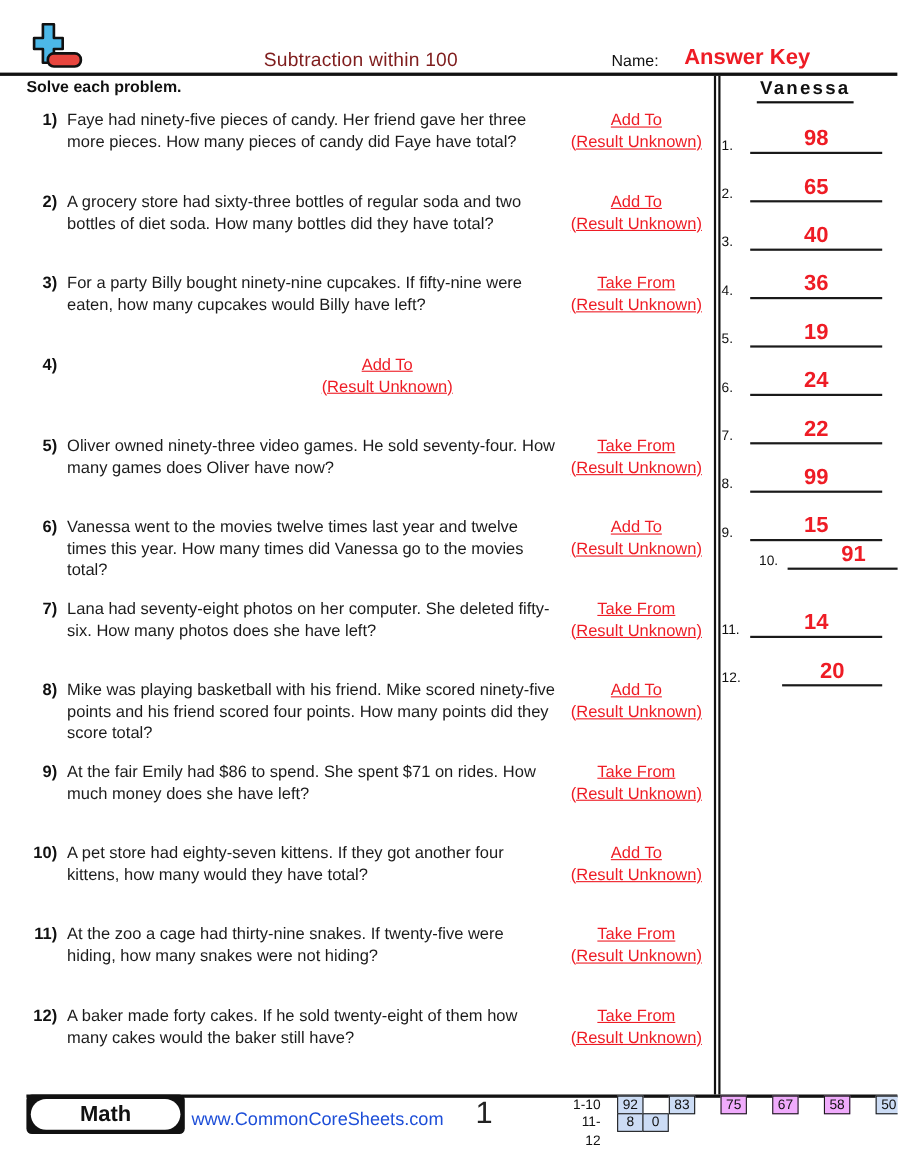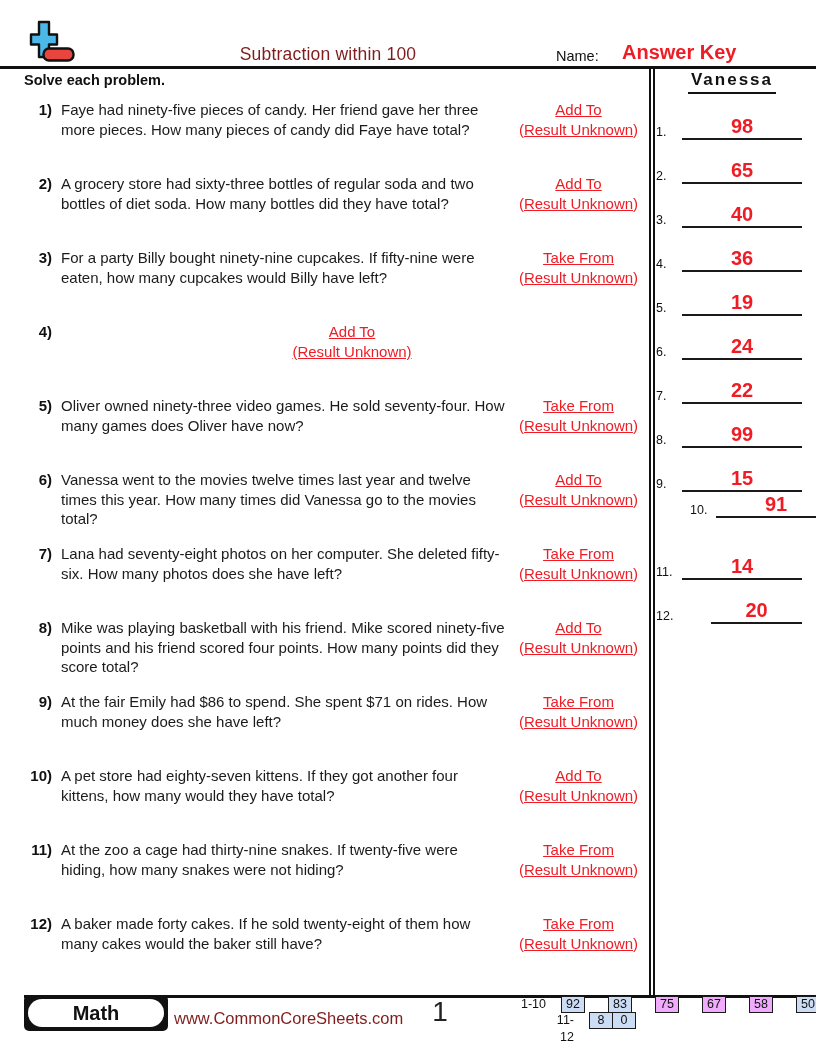--- a/index.html
+++ b/index.html
@@ -34,26 +34,26 @@
   .a-label { width:26px; flex:none; font-size:12.5px; padding-bottom:1px; color:#111; }
   .a-line  { flex:1; border-bottom:2px solid #1a1a1a; text-align:center; }
   .a-value { display:inline-block; font-size:20px; font-weight:bold; color:#ee1c25; line-height:1; padding-bottom:2px; }
 
   
   .footer-line { position:absolute; left:24px; top:995px; width:792px; height:3px; background:#111; }
   .math-badge { position:absolute; left:24px; top:995px; width:144px; height:36px; background:#111; border-radius:5px; }
   .math-pill { position:absolute; inset:4px; background:#fff; border-radius:16px;
                display:flex; align-items:center; justify-content:center;
                font-size:20px; font-weight:bold; color:#111; }
-  .website { position:absolute; left:174px; top:1009px; font-size:16.5px; color:#7f1d1d; text-decoration:none; }
+  .website { position:absolute; left:174px; top:1009px; font-size:16.5px; color:#1d4ed8; text-decoration:none; }
   .page-num { position:absolute; left:400px; top:996px; width:80px; text-align:center; font-size:28px; color:#222; }
 
   .score-row { position:absolute; display:flex; }
   .score-row-1 { left:520px; top:996px; }
-  .score-row-2 { left:520px; top:1012px;margin-left:28px; }
+  .score-row-2 { left:520px; top:1012px; }
   .s-label { width:42px; text-align:right; padding-right:16px; font-size:12.5px; line-height:17px; flex:none; }
   .s-cell { width:24px; height:17px; border:1px solid #1a1a1a; margin-left:-1px;
             font-size:12.5px; line-height:15px; text-align:center; background:#f0abfc; flex:none; }
   .s-cell.hl { background:#ccdcf5; }
 </style>
 </head>
 <body>
 
 <div class="page">
 

